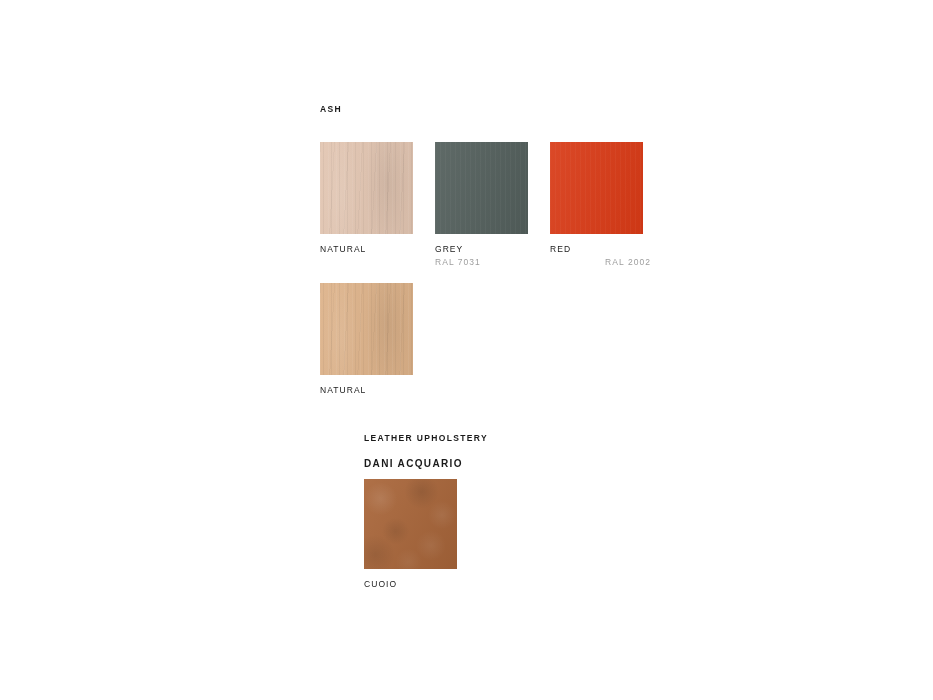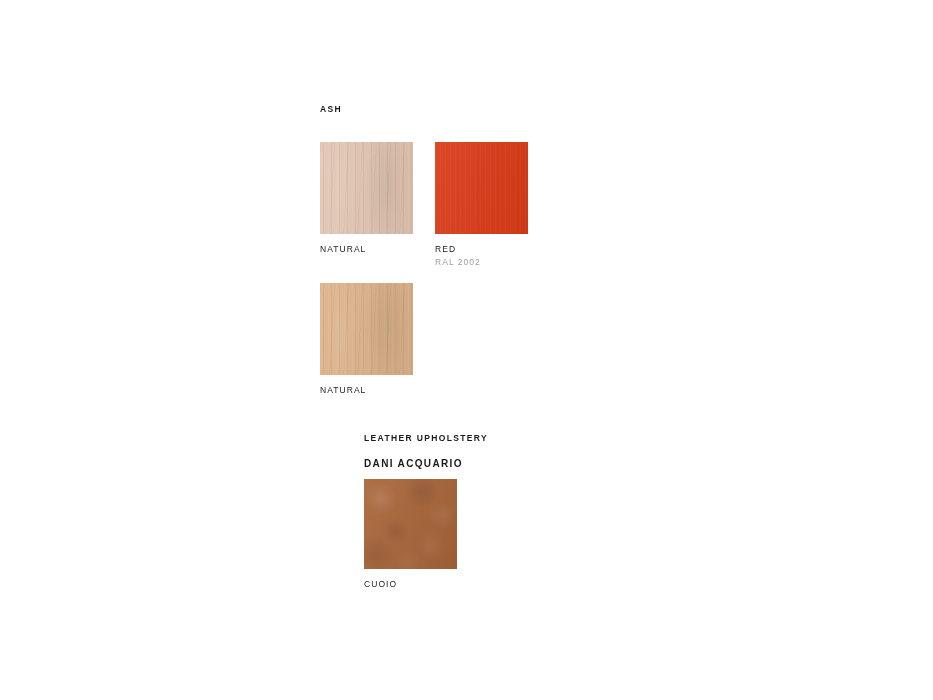--- a/index.html
+++ b/index.html
@@ -158,25 +158,30 @@
   <div>
     <div class="group-heading">ASH</div>
 
     <div class="swatch-row" style="margin-top:27px;">
 
       <div class="swatch-cell">
         <div class="swatch-chip grain-wood" style="background-color:#e2c5b1;"></div>
         <div class="swatch-name" style="margin-top:10px;">NATURAL</div>
       </div>
 
+      <div class="swatch-cell">
+        <div class="swatch-chip grain-paint" style="background-color:#525e5b;"></div>
+        <div class="swatch-name" style="margin-top:10px;">GREY</div>
+        <div class="swatch-code" style="margin-top:2px;">RAL 7031</div>
+      </div>
 
       <div class="swatch-cell">
         <div class="swatch-chip grain-paint" style="background-color:#d83a16;"></div>
         <div class="swatch-name" style="margin-top:10px;">RED</div>
-        <div class="swatch-code" style="margin-top:2px;">RAL 2002</div>
+        <div class="swatch-code" style="margin-top:2px;text-align:right;">RAL 2002</div>
       </div>
 
     </div>
   </div>
 
   <div style="margin-top:15px;">
 
     <div class="swatch-row" style="margin-top:8px;">
       <div class="swatch-cell">
         <div class="swatch-chip grain-wood" style="background-color:#ddb289;"></div>

